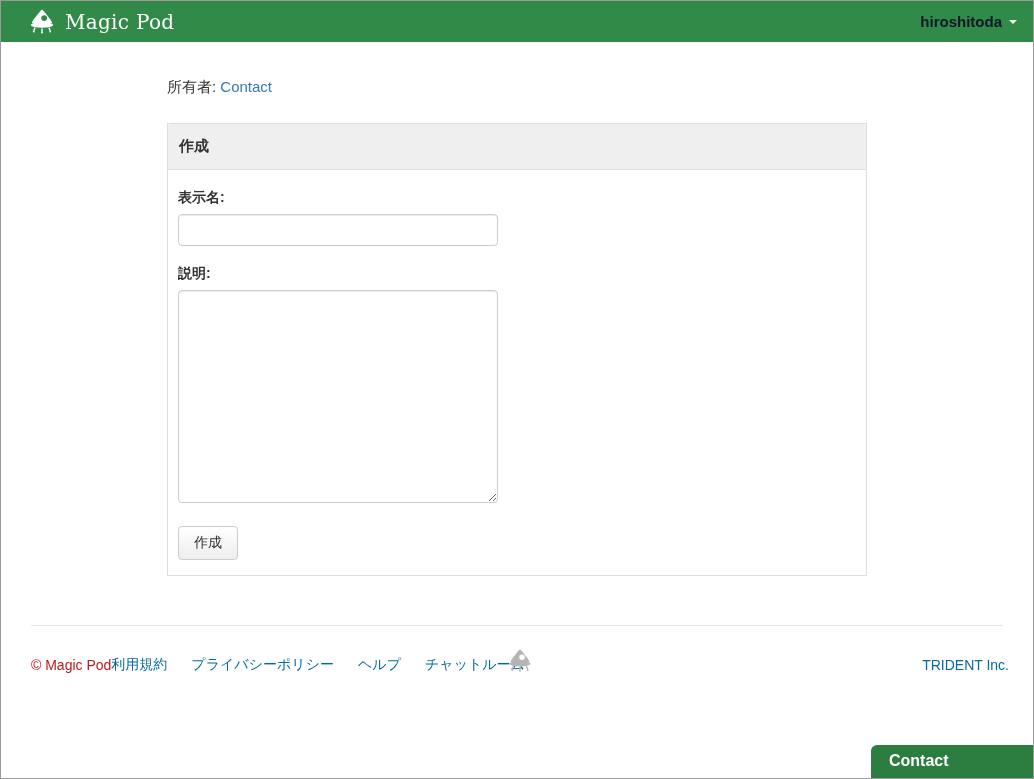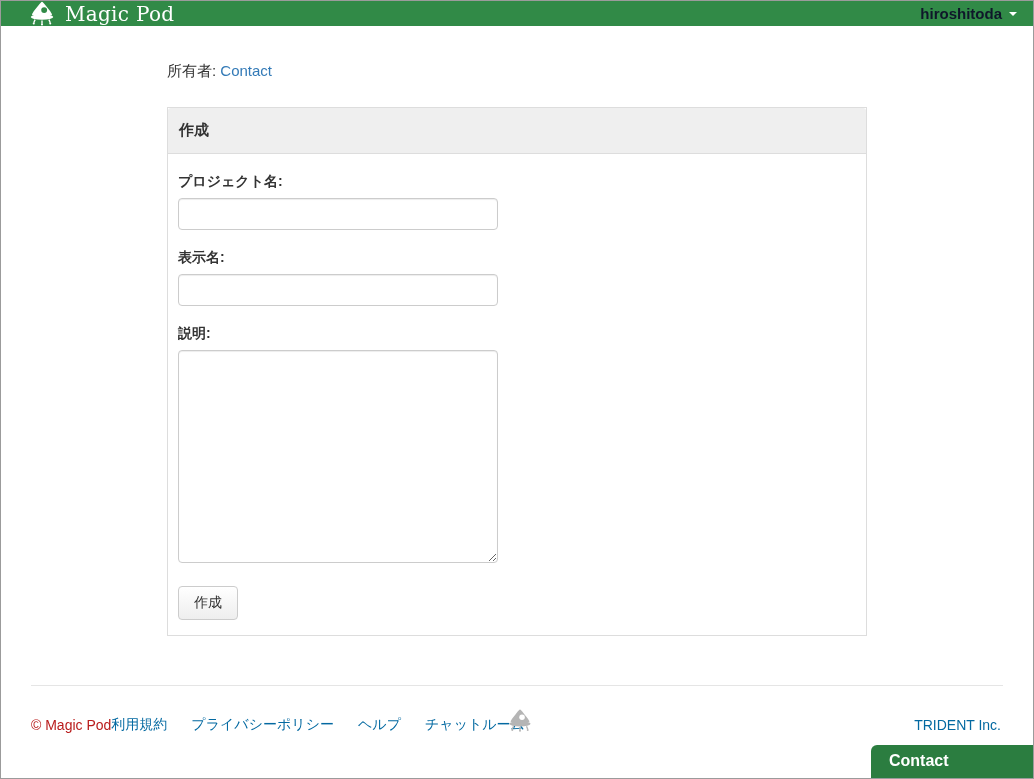--- a/index.html
+++ b/index.html
@@ -8,21 +8,21 @@
     width: 1034px; height: 779px;
     font-family: "Liberation Sans", sans-serif;
     background: #ffffff;
     position: relative;
     overflow: hidden;
     border: 1px solid #9b9b9b;
   }
 
   
   .navbar {
-    height: 25px;
+    height: 41px;
     background: #318a47;
     display: flex;
     align-items: center;
     justify-content: space-between;
     padding: 0 16px 0 27px;
   }
   .brand {
     display: flex;
     align-items: center;
     gap: 9px;
@@ -129,21 +129,21 @@
     align-items: center;
     position: relative;
     font-size: 14px;
   }
   .footer-row .copyright { color: #b91c1c; }
   .footer-row a {
     color: #0369a1;
     text-decoration: none;
     margin-right: 24px;
   }
-  .footer-row a.trident { margin-left: auto; margin-right: 8px; }
+  .footer-row a.trident { margin-left: auto; margin-right: 0; }
   .footer-ufo {
     position: absolute;
     left: 50%;
     transform: translateX(-50%);
     top: 22px;
   }
 
   
   .contact-btn {
     position: absolute;
@@ -187,24 +187,20 @@
 <main class="content">
   <div class="owner-line">
     <span>所有者:</span>
     <a href="#">Contact</a>
   </div>
 
   <section class="panel">
     <header class="panel-heading">作成</header>
     <div class="panel-body">
 
-      <div class="form-group">
-        <label>プロジェクト名:</label>
-        <input type="text" class="form-control" value="" style="">
-      </div>
 
       <div class="form-group">
         <label>表示名:</label>
         <input type="text" class="form-control" value="" style="">
       </div>
 
       <div class="form-group">
         <label>説明:</label>
         <textarea class="form-control" style=""></textarea>
       </div>

